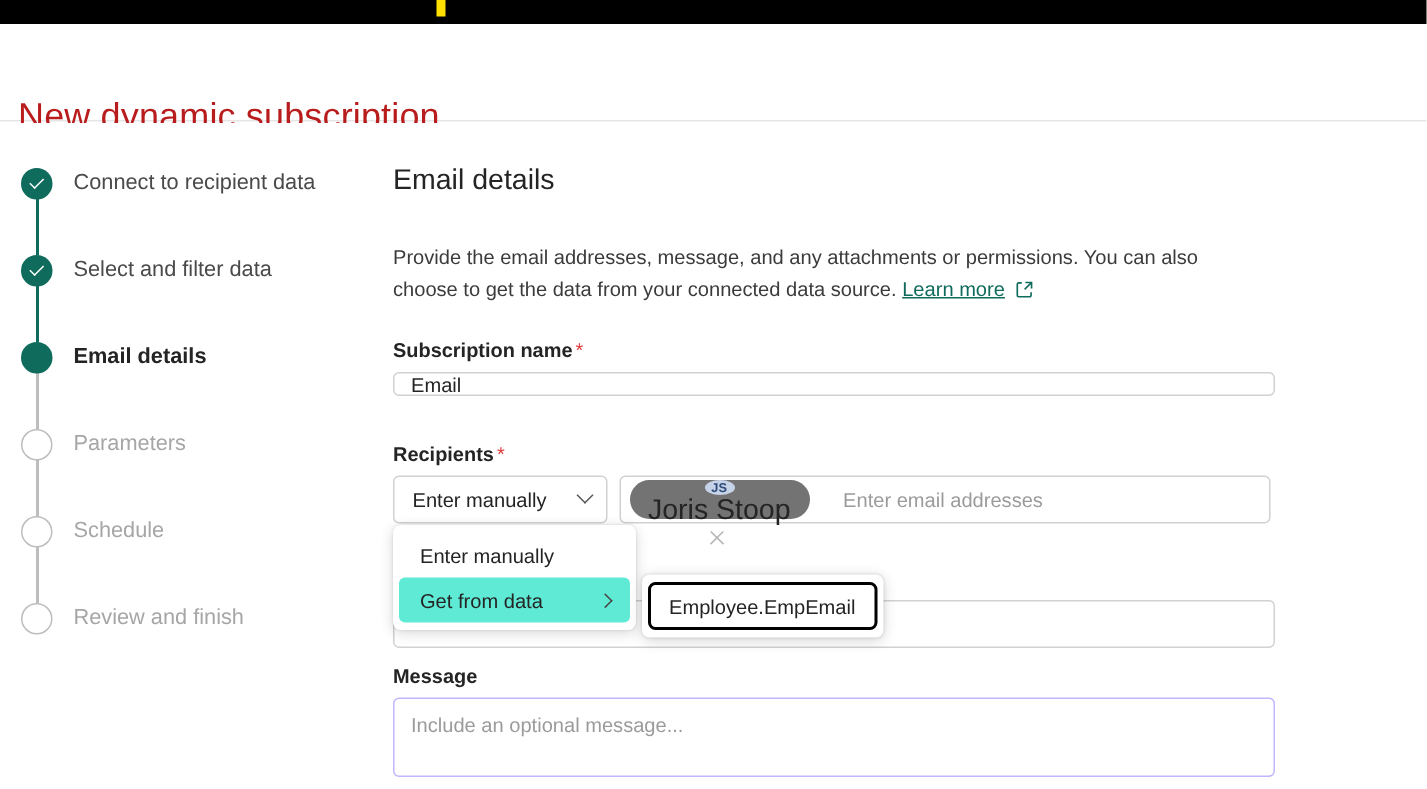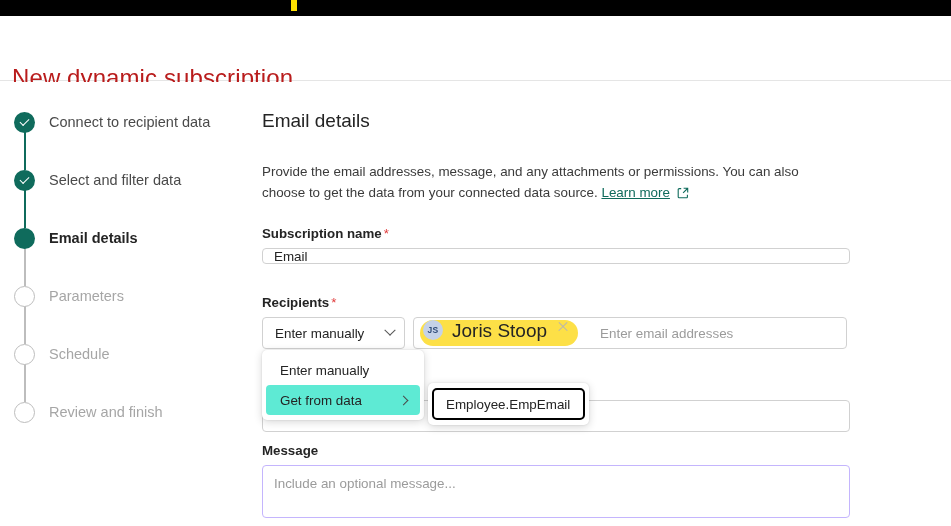--- a/index.html
+++ b/index.html
@@ -199,25 +199,27 @@
     width: 434px; height: 32px;
     background: #ffffff;
     border: 1px solid #d1d1d1;
     border-radius: 4px;
     display: flex;
     align-items: center;
     padding: 0 6px;
   }
   .recipient-pill {
     display: flex;
+    align-items: center;
     height: 26px;
-    background: #fde047;
+    background: #737373;
     border-radius: 13px;
     padding: 0 4px 0 3px;
     margin-right: 4px;
+    flex-direction: column;
   }
   .avatar {
     width: 20px; height: 20px;
     border-radius: 50%;
     background: #c5d2e8;
     color: #2f4b78;
     font-size: 8.5px;
     font-weight: 700;
     display: flex;
     align-items: center;

